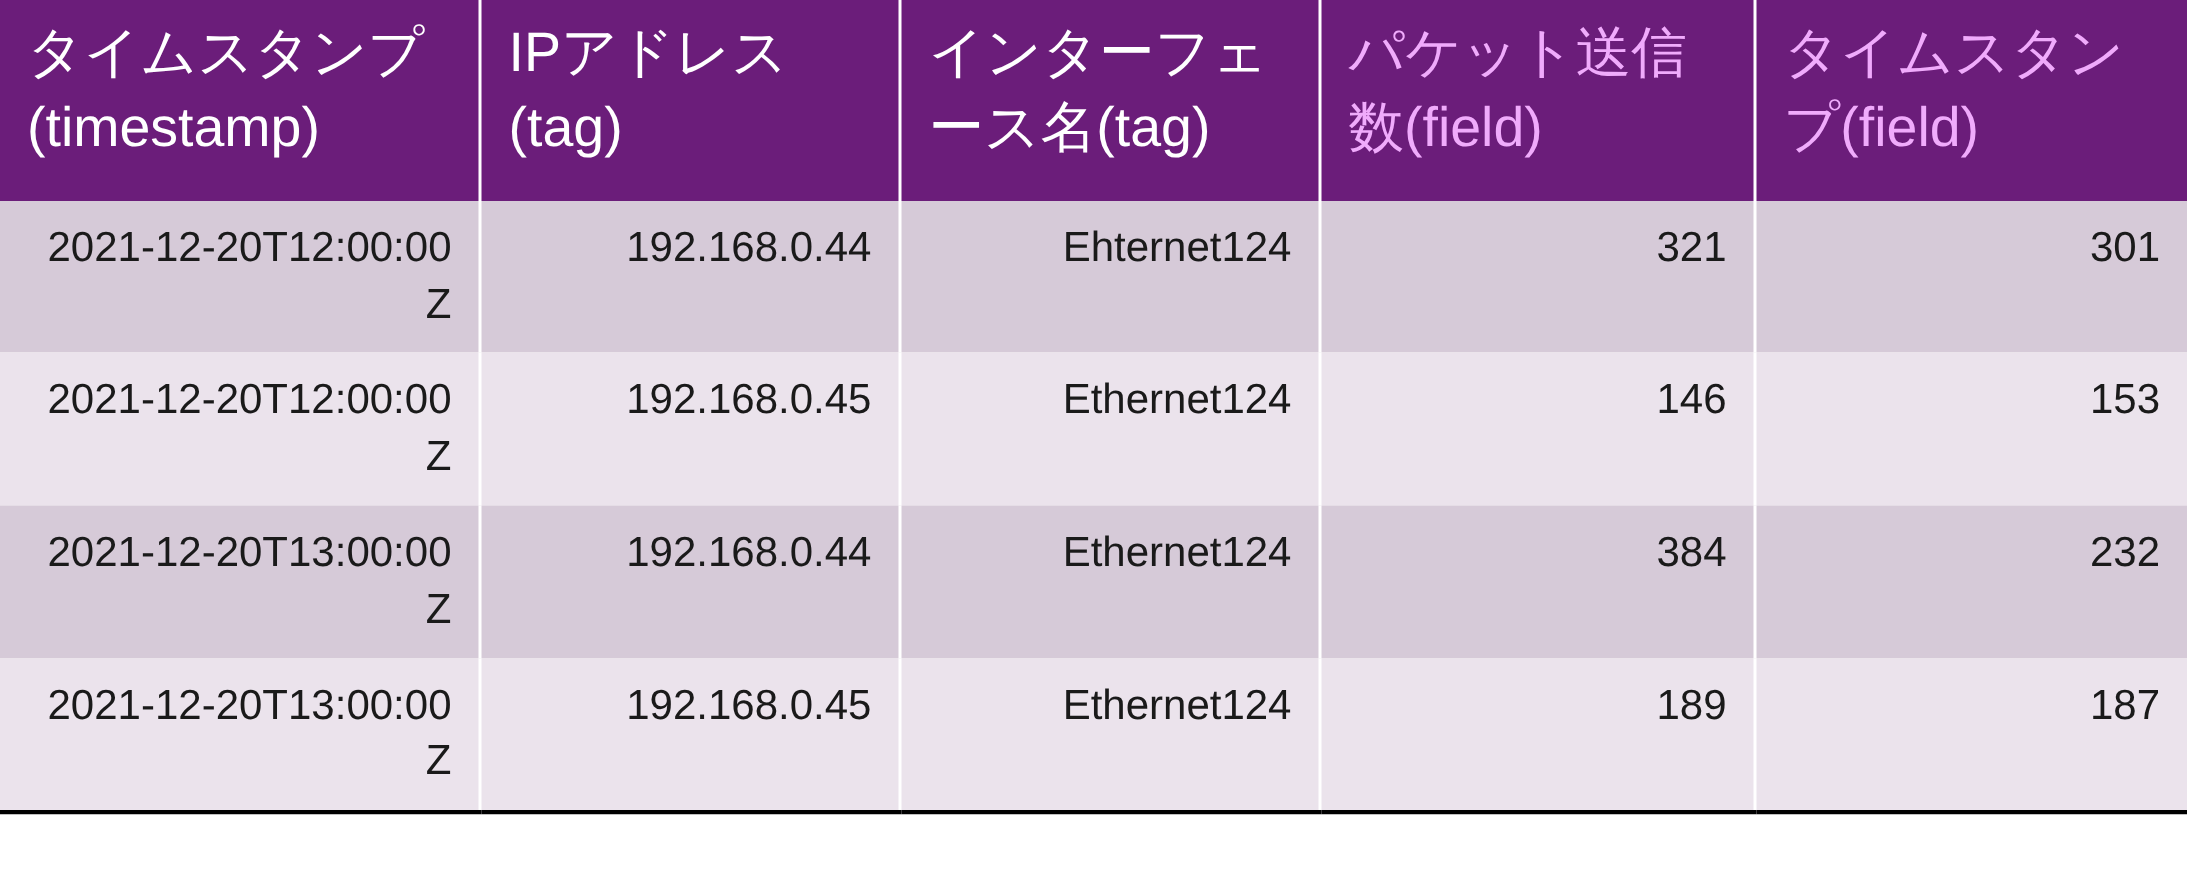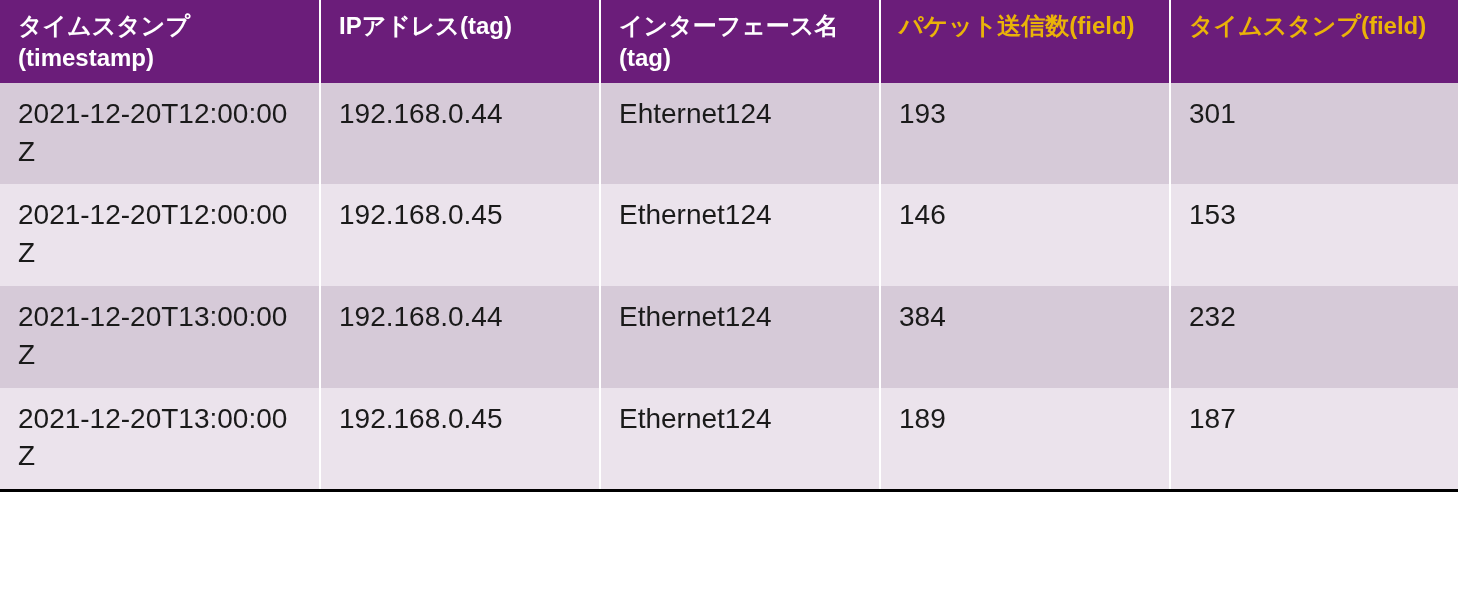--- a/index.html
+++ b/index.html
@@ -14,39 +14,40 @@
     table-layout: fixed;
   }
   col.c0 { width: 320px; }
   col.c1 { width: 280px; }
   col.c2 { width: 280px; }
   col.c3 { width: 290px; }
   col.c4 { width: 288px; }
   th {
     background: #6b1d7a;
     color: #fff;
-    font-weight: 700;
+    font-weight: 400;
     text-align: left;
-    padding: 10px 18px 8px 18px;
-    font-size: 24px;
+    padding: 10px 18px 24px 18px;
+    font-size: 37px;
     line-height: 1.35;
     vertical-align: top;
     border-right: 2px solid #fff;
     word-break: break-word;
   }
   th:last-child { border-right: none; }
-  th.field { color: #eab308; }
+  th.field { color: #f0abfc; }
   td {
     padding: 12px 18px 14px 18px;
     font-size: 28px;
     color: #1a1a1a;
     vertical-align: top;
     border-right: 2px solid #fff;
     word-break: break-all;
     line-height: 1.35;
+    text-align: right;
   }
   td:last-child { border-right: none; }
   tbody tr:nth-child(odd) td { background: #d6cad8; }
   tbody tr:nth-child(even) td { background: #ebe3ec; }
   tbody tr:last-child td {
     border-bottom: 3px solid #000;
   }
 </style>
 </head>
 <body>
@@ -66,21 +67,21 @@
       <th>インターフェース名(tag)</th>
       <th class="field">パケット送信数(field)</th>
       <th class="field">タイムスタンプ(field)</th>
     </tr>
   </thead>
   <tbody>
     <tr>
       <td>2021-12-20T12:00:00Z</td>
       <td>192.168.0.44</td>
       <td>Ehternet124</td>
-      <td>193</td>
+      <td>321</td>
       <td>301</td>
     </tr>
     <tr>
       <td>2021-12-20T12:00:00Z</td>
       <td>192.168.0.45</td>
       <td>Ethernet124</td>
       <td>146</td>
       <td>153</td>
     </tr>
     <tr>

